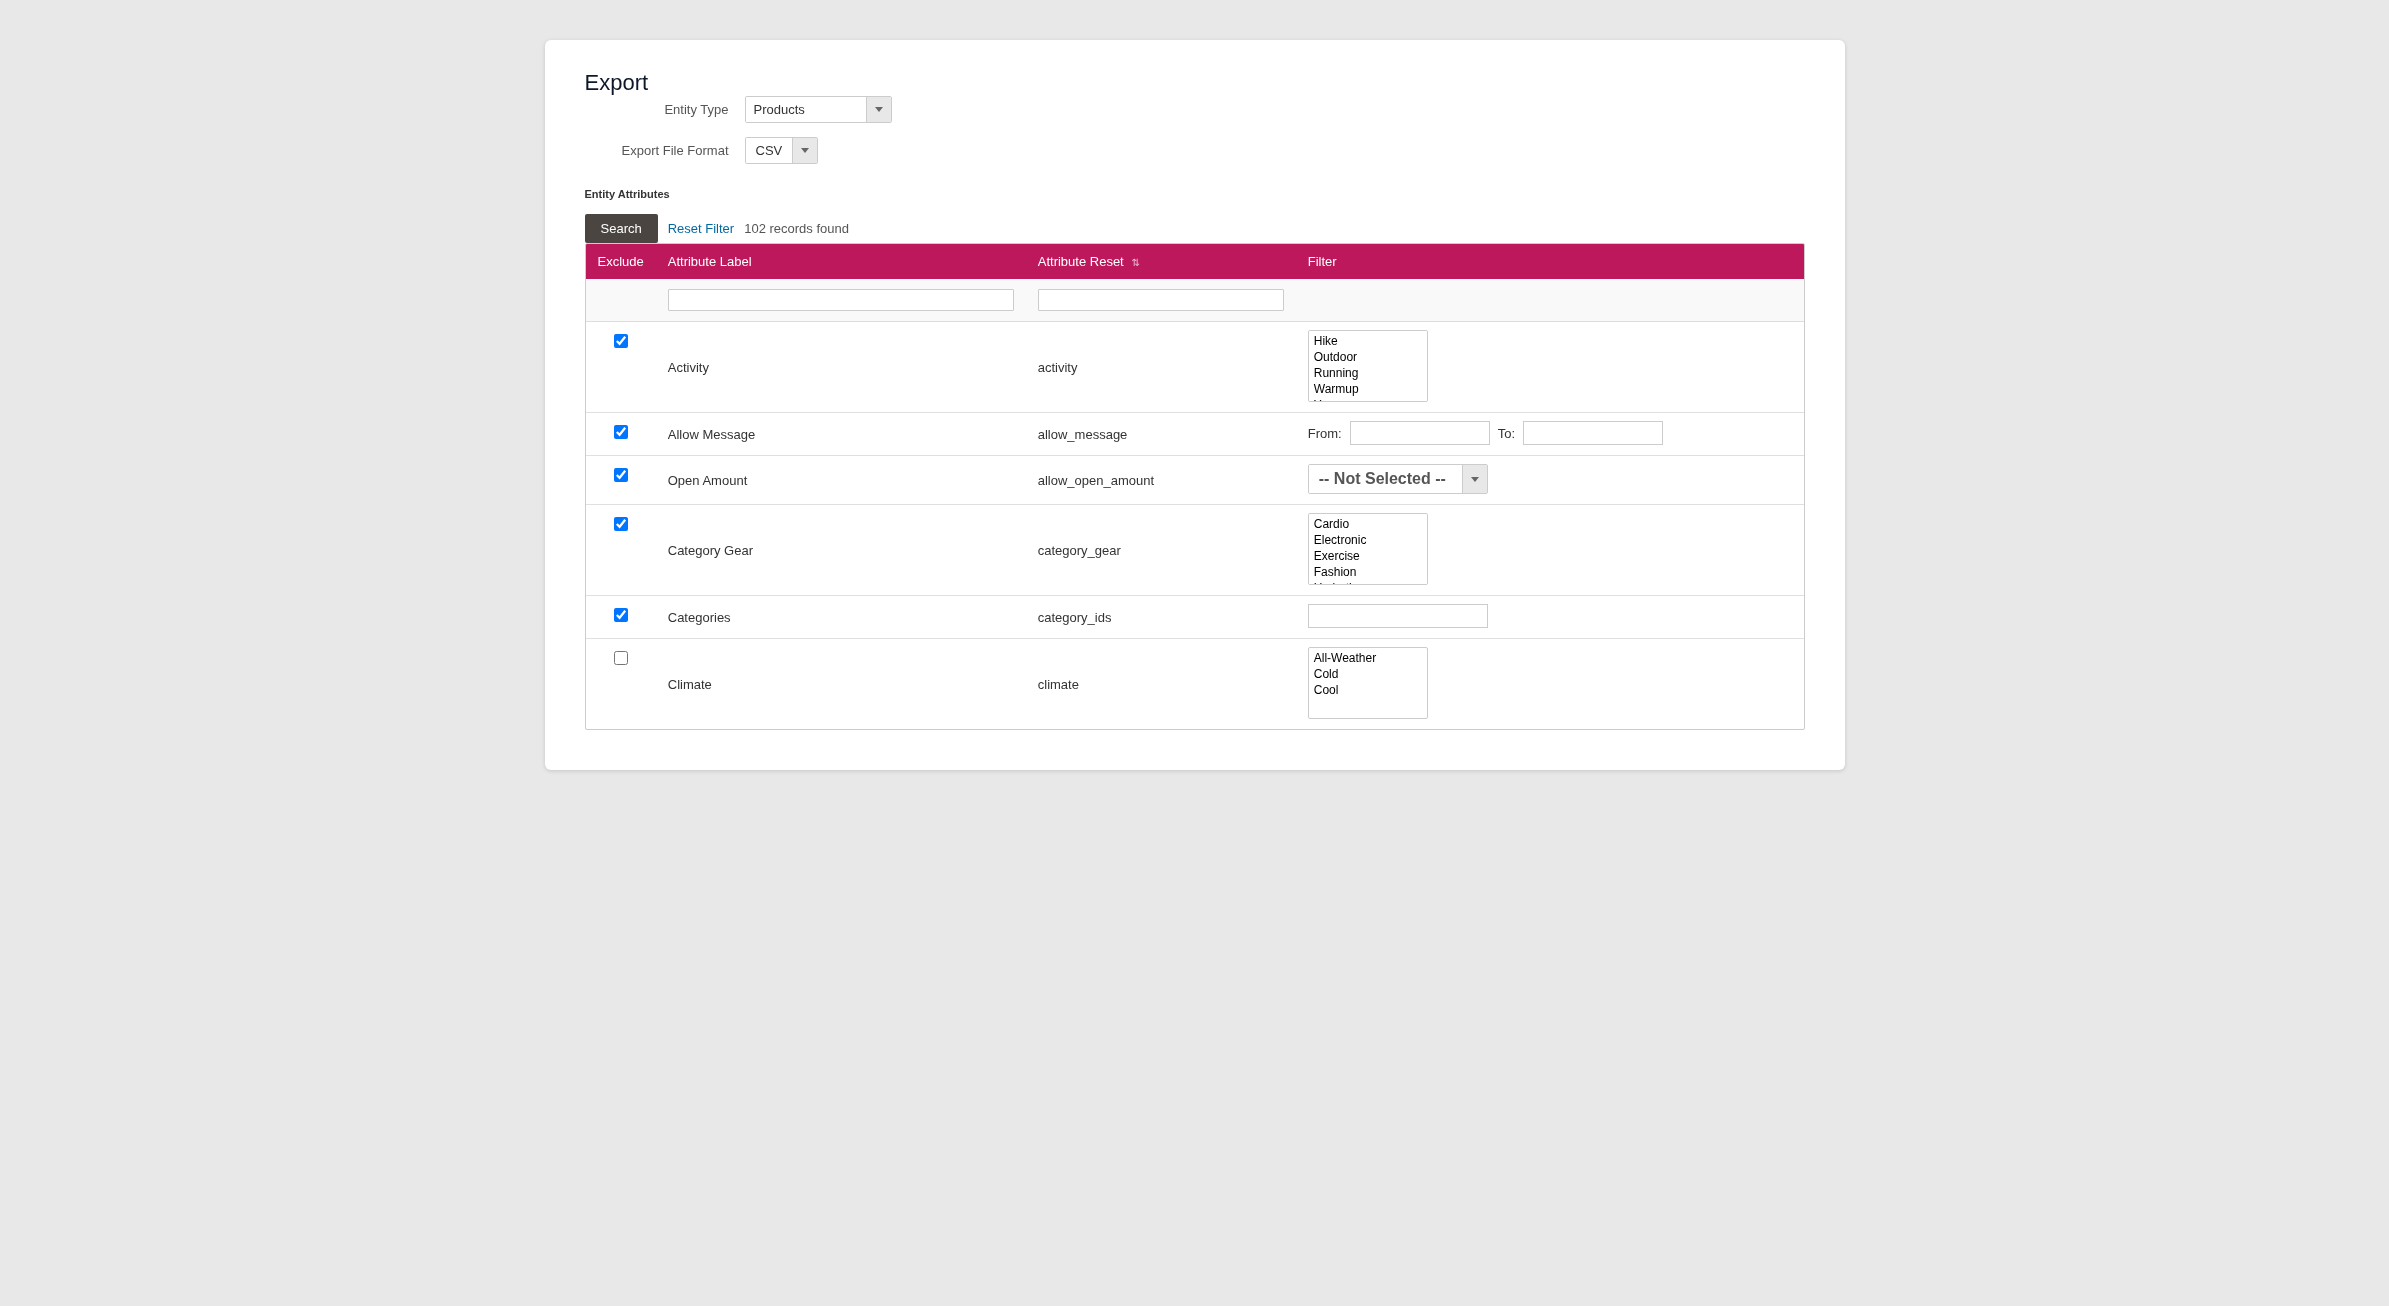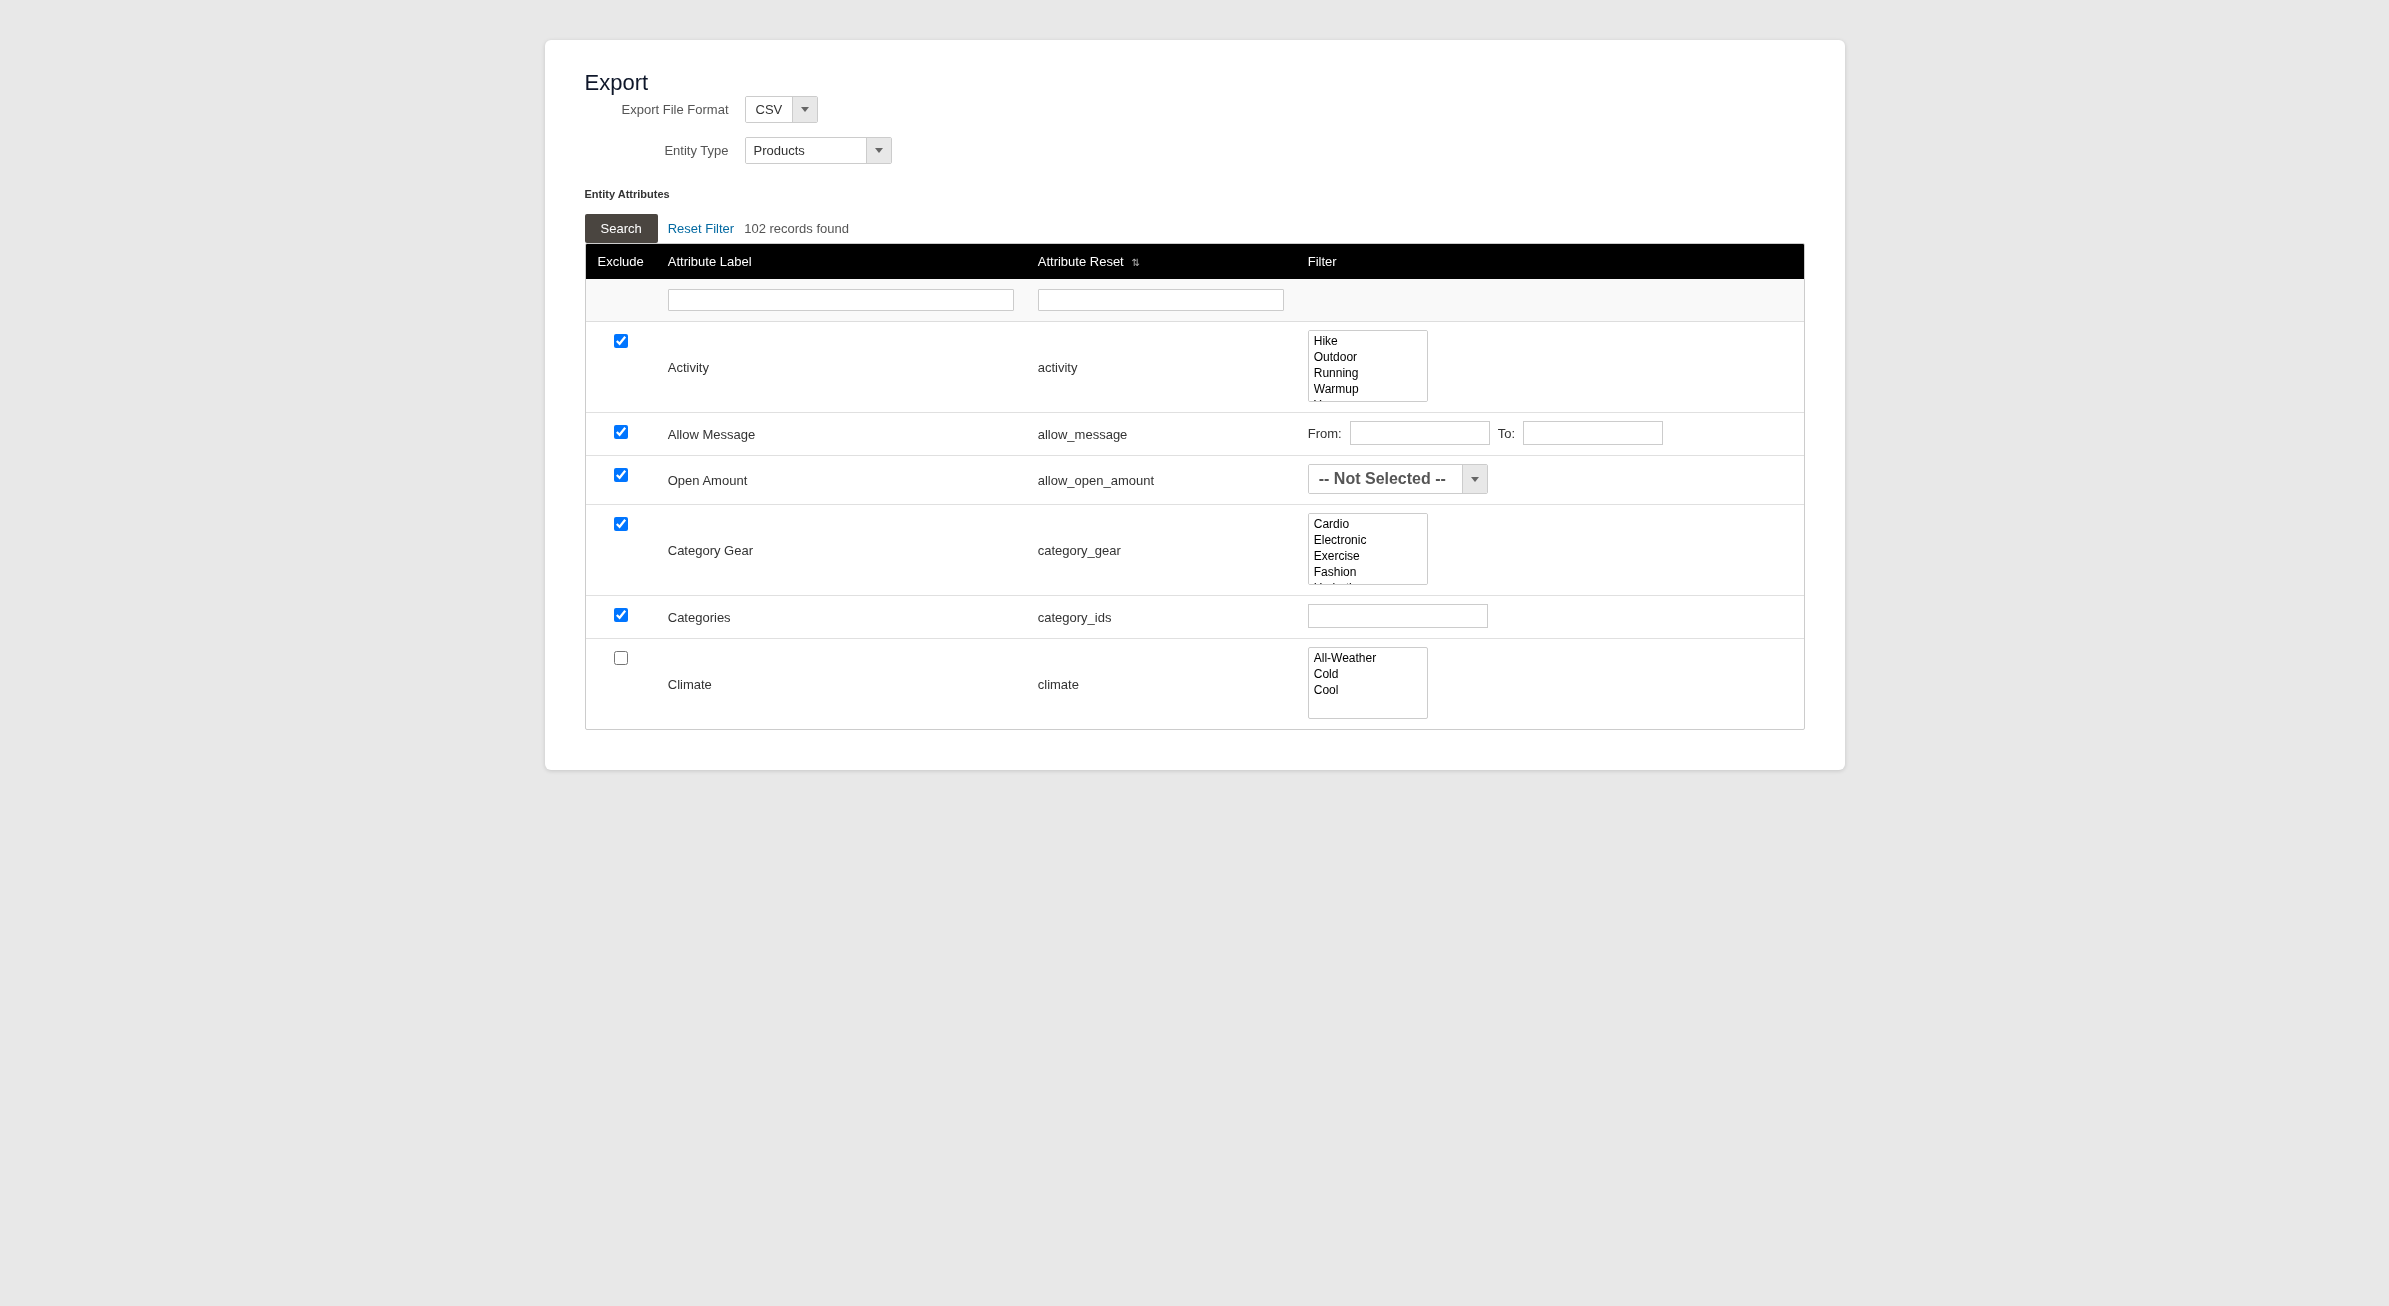--- a/index.html
+++ b/index.html
@@ -148,21 +148,21 @@
     .table-container {
       border: 1px solid #ccc;
       border-radius: 2px;
       overflow: hidden;
     }
     .attr-table {
       width: 100%;
       border-collapse: collapse;
     }
     .attr-table thead tr {
-      background: #000000;
+      background: #be185d;
       color: #fff;
     }
     .attr-table thead th {
       padding: 10px 12px;
       text-align: left;
       font-weight: normal;
       font-size: 13px;
     }
     .attr-table thead th.col-exclude {
       width: 70px;
@@ -268,48 +268,48 @@
       font-size: 12px;
     }
   </style>
 </head>
 <body>
 
 <div class="card">
   <h1 class="page-title">Export</h1>
 
   <div class="form-section">
-    <div class="form-row">
-      <div class="form-label">Export File Format</div>
-      <div class="form-control-wrap">
-        <div class="csv-wrapper">
-          <span class="csv-label">CSV</span>
-          <div class="dropdown-btn">
-            <div class="arrow-down"></div>
-          </div>
-        </div>
-      </div>
-    </div>
-
     <div class="form-row">
       <div class="form-label">Entity Type</div>
       <div class="form-control-wrap">
         <div class="select-wrapper">
           <select>
             <option>Products</option>
             <option>Customers</option>
             <option>Orders</option>
           </select>
           <div class="dropdown-btn">
             <div class="arrow-down"></div>
           </div>
         </div>
       </div>
     </div>
 
+    <div class="form-row">
+      <div class="form-label">Export File Format</div>
+      <div class="form-control-wrap">
+        <div class="csv-wrapper">
+          <span class="csv-label">CSV</span>
+          <div class="dropdown-btn">
+            <div class="arrow-down"></div>
+          </div>
+        </div>
+      </div>
+    </div>
+
   </div>
 
   <div class="entity-attributes-title">Entity Attributes</div>
 
   <div class="filter-bar">
     <button class="btn-search">Search</button>
     <button class="btn-reset">Reset Filter</button>
     <span class="records-found">102 records found</span>
   </div>
 

